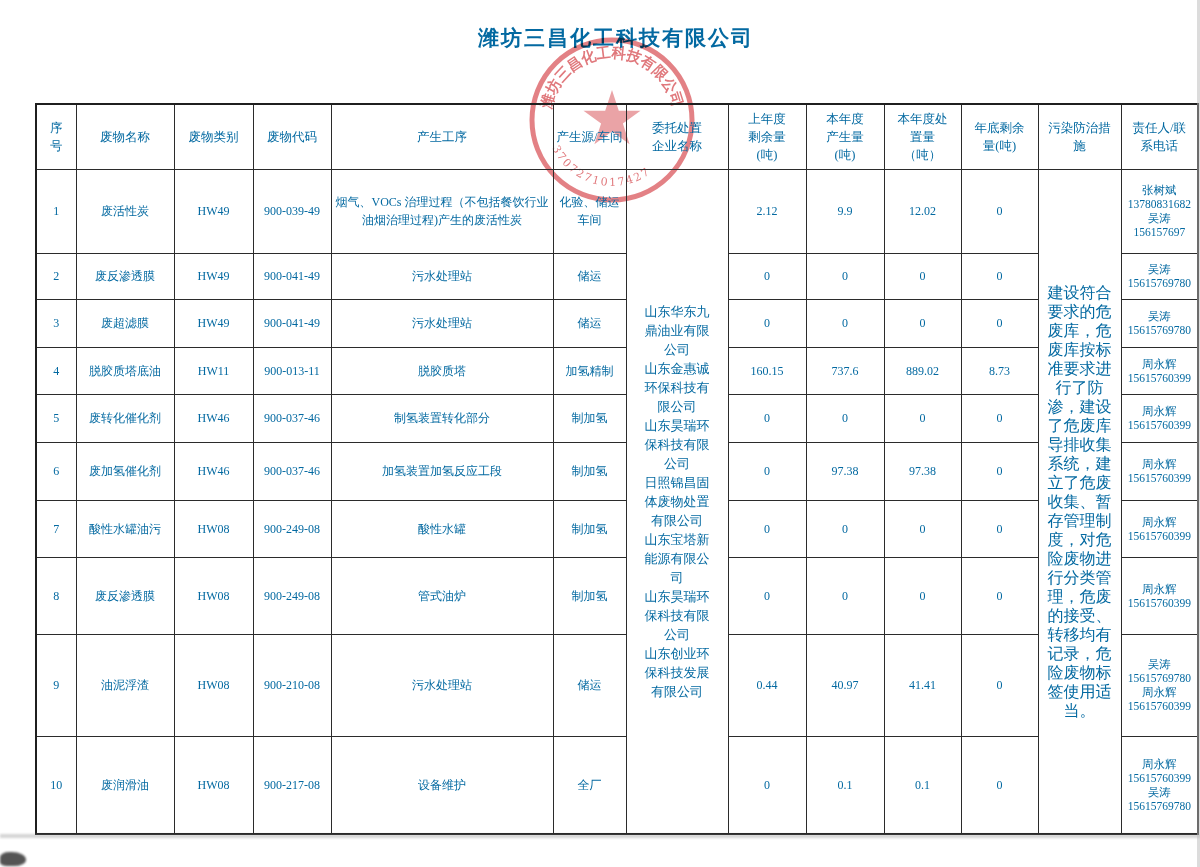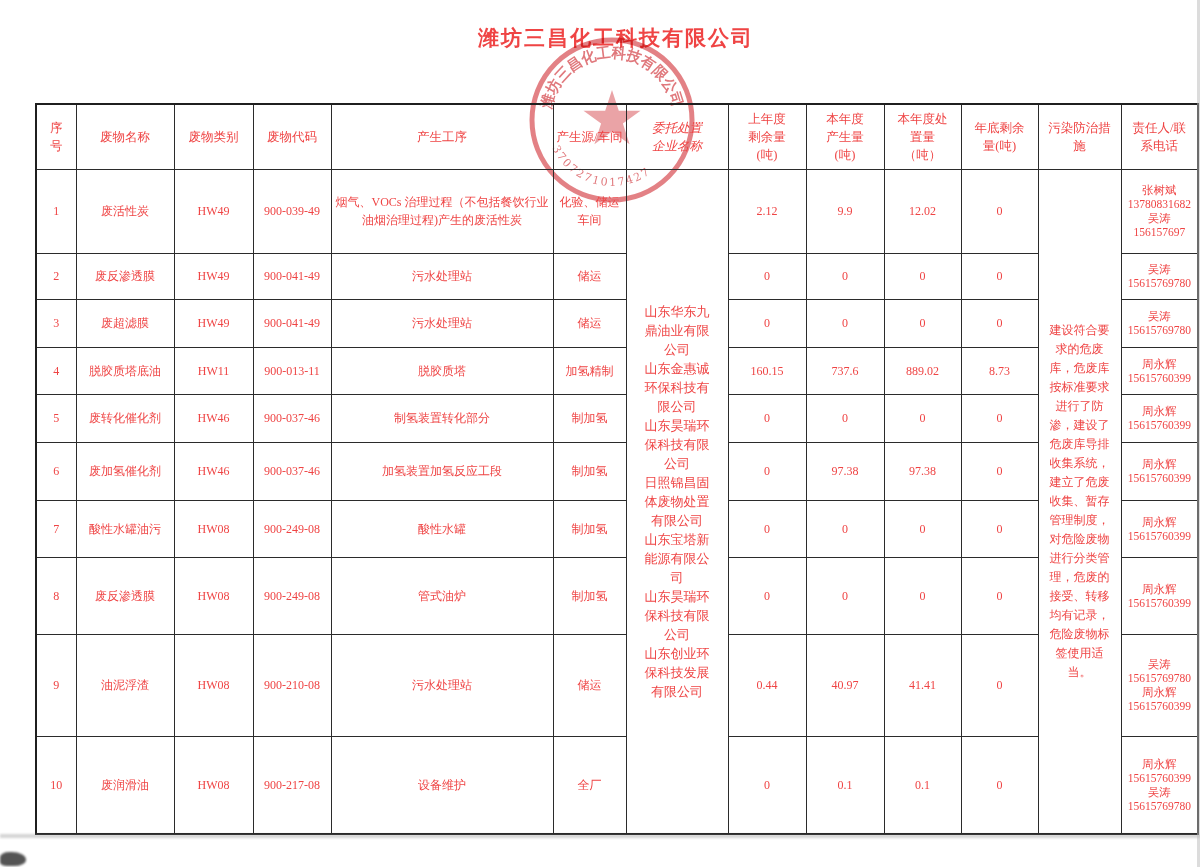--- a/index.html
+++ b/index.html
@@ -1,44 +1,44 @@
 <!DOCTYPE html>
 <html><head>
 <meta charset="utf-8">
 <style>
   html,body{margin:0;padding:0;background:#e8e8e8;}
   .page{
     position:relative;width:1200px;height:867px;background:#ffffff;
-    font-family:"Liberation Serif","DejaVu Serif",serif;color:#ef4444;
+    font-family:"Liberation Serif","DejaVu Serif",serif;color:#0369a1;
     overflow:hidden;margin:0 auto;
   }
   .titles{position:absolute;left:35px;top:28px;width:1162px;text-align:center;}
   .title-line{font-size:21px;font-weight:bold;letter-spacing:2px;line-height:1;}
   .title-line.t2{margin-top:16px;letter-spacing:1px;}
 
   table.waste{
     position:absolute;left:35px;top:103px;width:1162px;
     border-collapse:collapse;table-layout:fixed;
     border:2px solid #1f1f1f;
   }
   .waste th,.waste td{
     border:1px solid #2b2b2b;text-align:center;vertical-align:middle;
     font-size:12px;font-weight:normal;padding:1px 3px;line-height:1.5;
     word-break:break-all;overflow:hidden;
   }
   .waste thead tr{height:65px;}
   .waste th{font-size:12.5px;line-height:1.45;}
   th.p-seq{padding:0 10px;margin-left:10px;}
-  th.p-entrust{padding:0 24px;font-style:italic;}
+  th.p-entrust{padding:0 24px;}
   th.p-num3{padding:0 16px;}
   th.p-num2{padding:0 10px;}
   th.p-measure{padding:0 8px;}
   th.p-resp{padding:12px 6px;}
   td.companies{font-size:13px;line-height:19px;padding:7px 14px;}
-  td.measures{font-size:12px;line-height:19px;padding:0 8px;}
+  td.measures{font-size:16px;line-height:19px;padding:0 8px;}
   td.contact{font-size:11.5px;line-height:14px;padding:0 5px;}
   td.process{font-size:12px;}
 
   .stamp{position:absolute;left:512px;top:20px;mix-blend-mode:multiply;pointer-events:none;}
 
   .scan-smear{position:absolute;left:0;top:834px;width:1200px;height:4px;
     background:#8a8a8a;opacity:.35;filter:blur(1px);}
   .scan-corner{position:absolute;left:0;top:852px;width:26px;height:14px;
     background:#1c1c1c;border-radius:40% 60% 50% 30%;opacity:.75;filter:blur(1px);}
   .scan-right{position:absolute;right:0;top:0;width:3px;height:867px;background:#b9b9b9;opacity:.5;}

